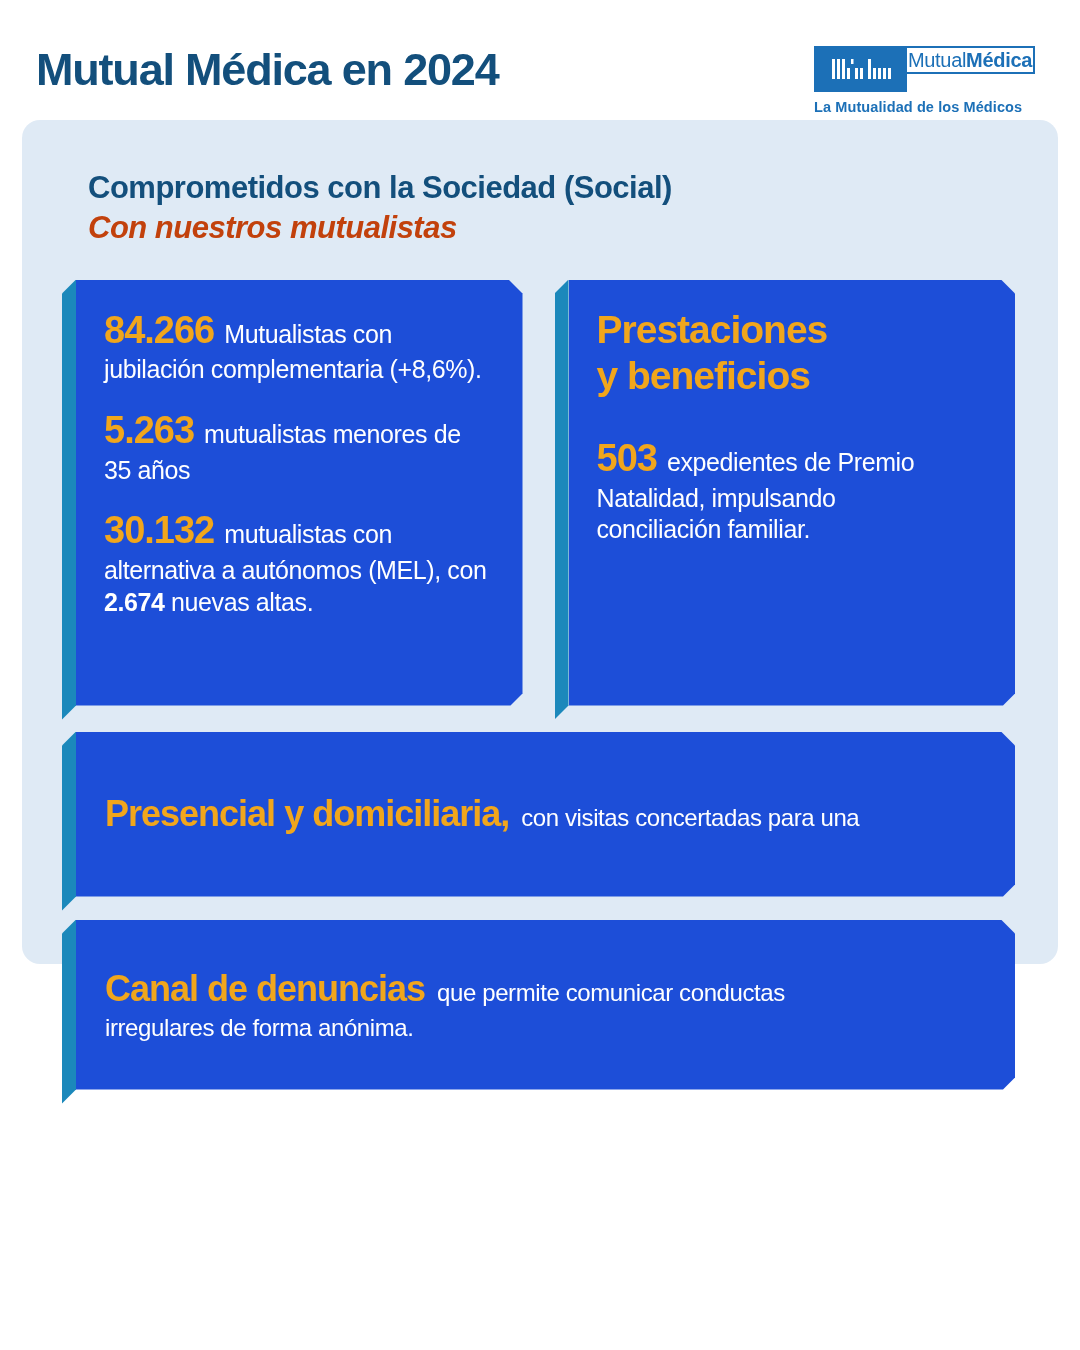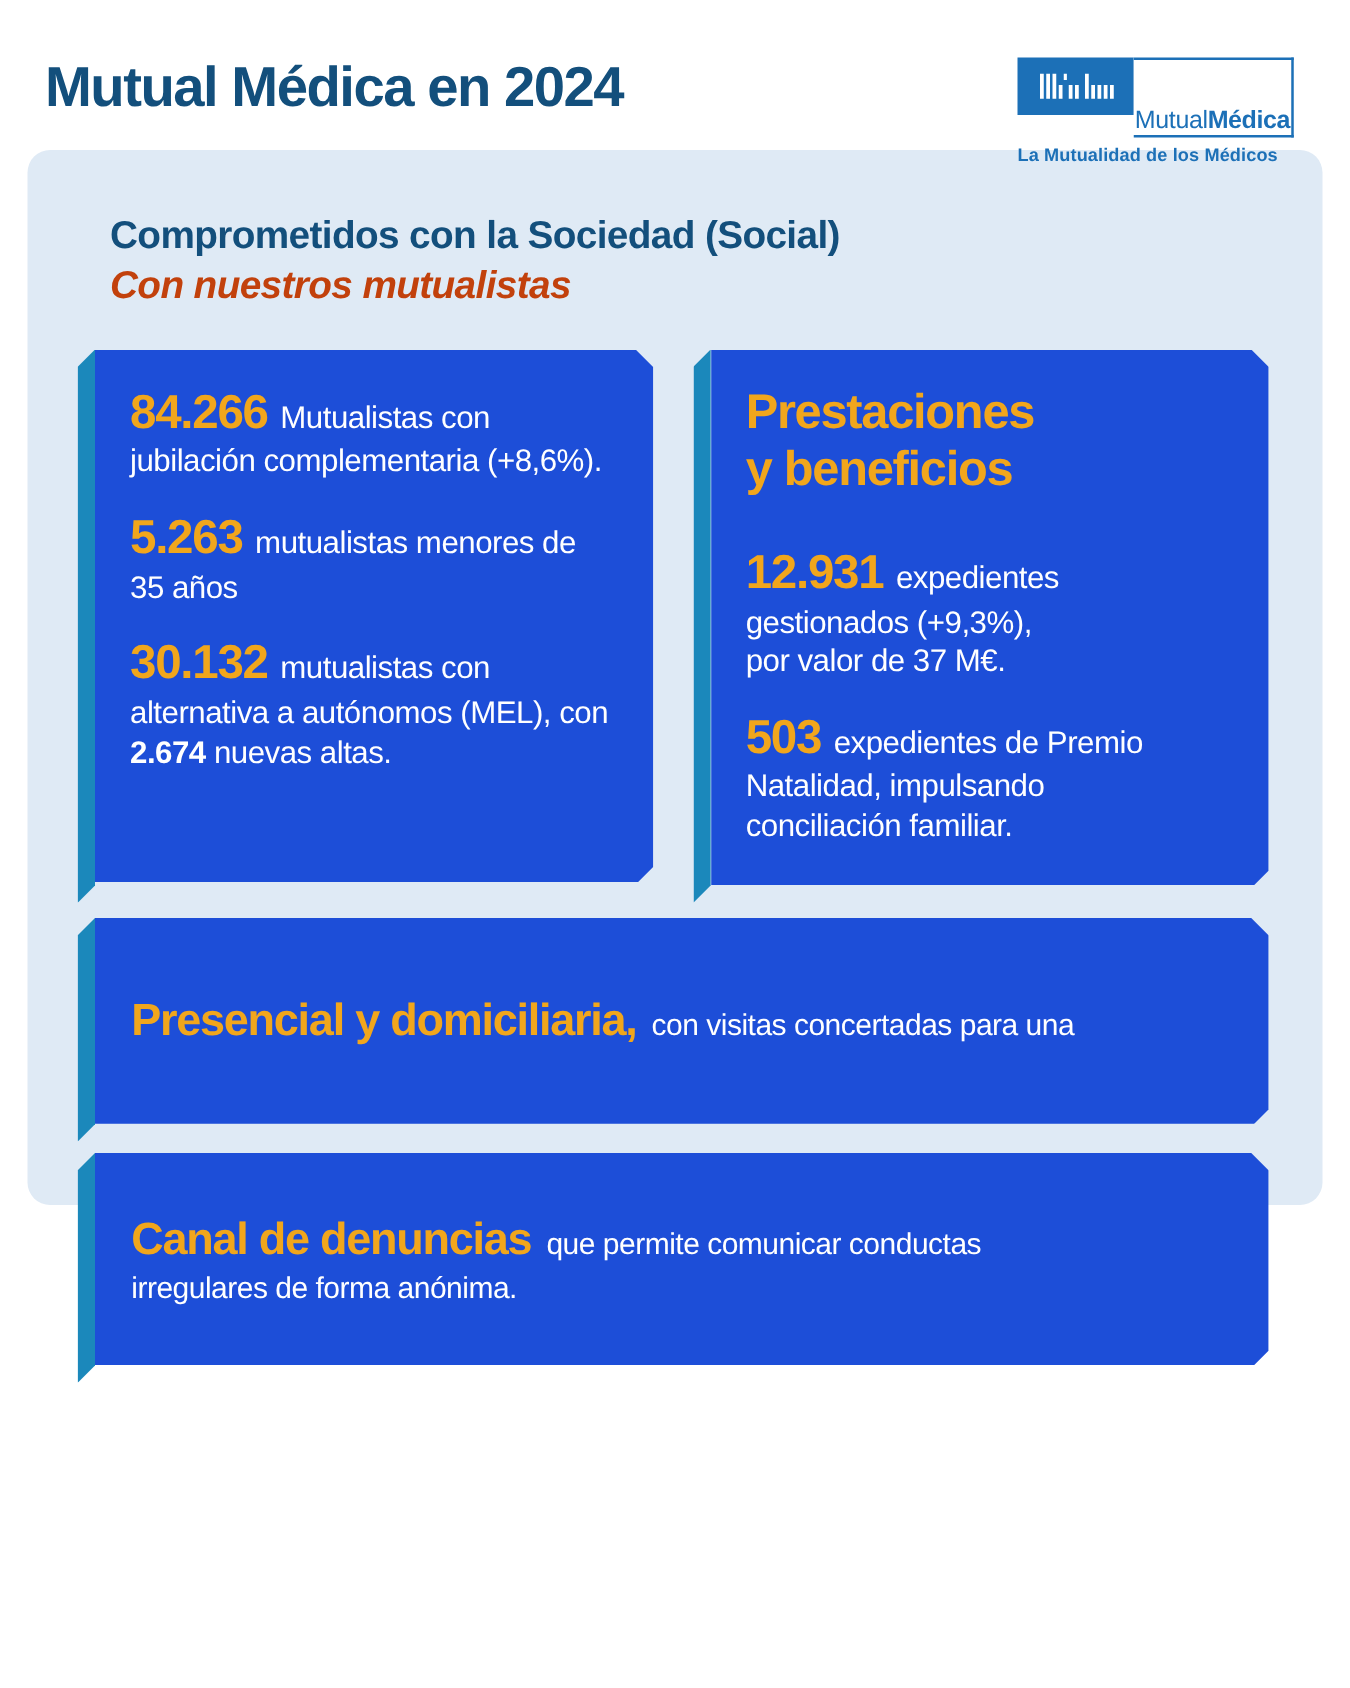--- a/index.html
+++ b/index.html
@@ -28,25 +28,25 @@
     line-height: 1.05;
   }
   .brand { display: flex; flex-direction: column; }
   .brand-row { display: flex; }
   .brand-mark {
     width: 93px; height: 46px;
     background: #1C70B7;
     display: flex; align-items: center; justify-content: center;
   }
   .brand-name {
-    width: 128px; height: 64px;
+    width: 128px; height: 28px;
     background: #ffffff;
     border: 2px solid #1C70B7;
     border-left: none;
-    display: flex; align-items: flex-end; justify-content: center;
+    display: flex; align-items: center; justify-content: center;
     font-size: 20px;
     color: #1C70B7;
     letter-spacing: -0.3px;
     white-space: nowrap;
   }
   .brand-name b { font-weight: bold; }
   .brand-tagline {
     margin-top: 7px;
     font-size: 14.5px;
     font-weight: bold;
@@ -219,25 +219,20 @@
         </div>
       </section>
 
       <section class="card">
         <div class="card-body stats-body">
           <h4 class="card-title">
             <span>Prestaciones</span><br>
             <span>y beneficios</span>
           </h4>
           <p class="stat">
-            <span class="num">12.931</span><span class="ln">expedientes</span><br>
-            <span class="ln">gestionados (+9,3%),</span><br>
-            <span class="ln">por valor de 37 M€.</span>
-          </p>
-          <p class="stat">
             <span class="num">503</span><span class="ln">expedientes de Premio</span><br>
             <span class="ln">Natalidad, impulsando</span><br>
             <span class="ln">conciliación familiar.</span>
           </p>
         </div>
       </section>
 
     </div>
 
 

